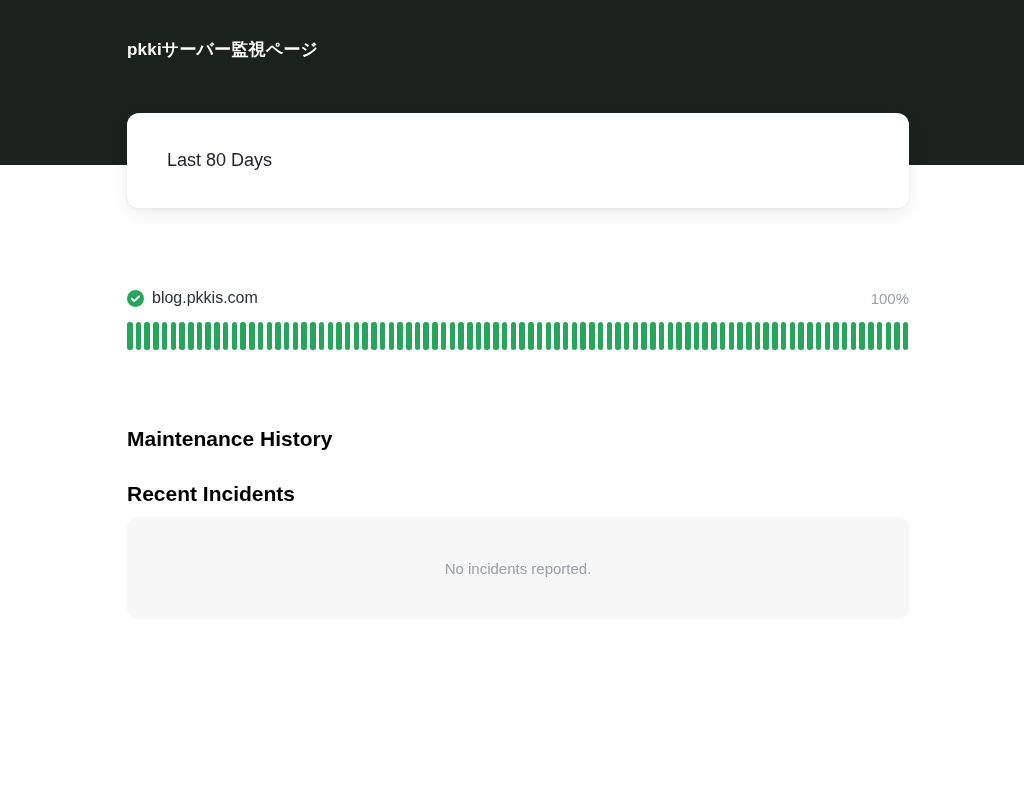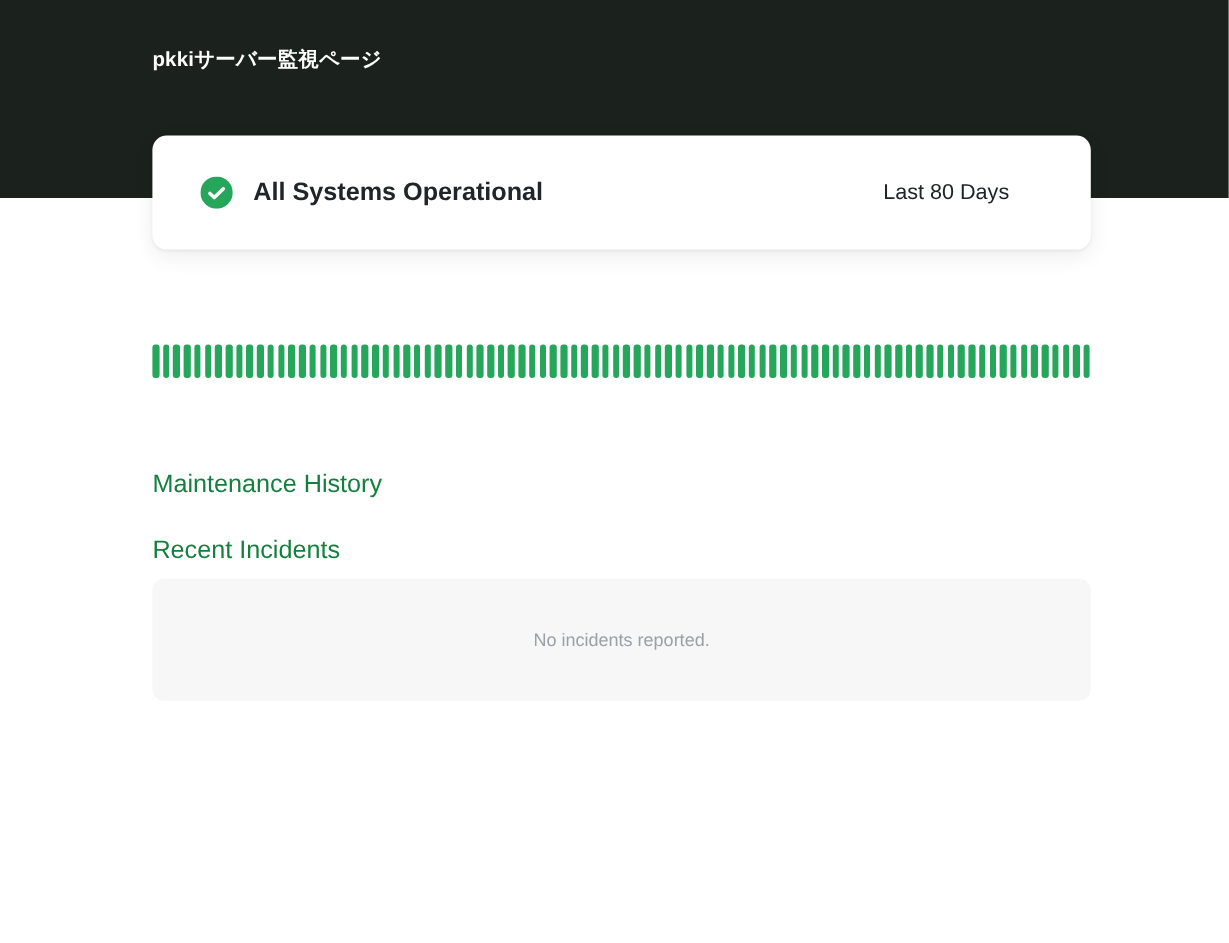--- a/index.html
+++ b/index.html
@@ -62,21 +62,21 @@
     margin-top:13px;
     height:28px;
     display:flex;
     justify-content:space-between;
   }
   .uptime-bars .bar{
     width:5.5px;height:28px;border-radius:2.5px;
     background:var(--accent_green);
   }
   .section-heading{
-    font-size:21px;font-weight:400;color:#15803d;line-height:23px;
+    font-size:21px;font-weight:700;color:#000000;line-height:23px;
   }
   .heading-maintenance{margin-top:77px;margin-bottom:27px;}
   .heading-incidents{margin-top:32px;margin-bottom:12px;}
   .empty-box{
     background:var(--box_bg);
     border-radius:10px;
     display:flex;align-items:center;justify-content:center;
   }
   .empty-box span{font-size:15px;color:var(--muted_gray);}
   .box-maintenance{height:100px;}
@@ -88,33 +88,36 @@
 
 <header class="page-header">
   <div class="container">
     <h1>pkkiサーバー監視ページ</h1>
   </div>
 </header>
 
 <main class="container">
 
   <section class="status-card">
-    <div class="status-left">
-      <span class="check-circle lg">
-        <svg viewBox="0 0 24 24" aria-hidden="true">
-          <circle cx="12" cy="12" r="12" fill="#26a65b"></circle>
-          <path d="M7 12.6l3.3 3.1L17 9.2" fill="none" stroke="#ffffff" stroke-width="2.6" stroke-linecap="round" stroke-linejoin="round"></path>
-        </svg>
-      </span>
-      <span class="status-label">All Systems Operational</span>
-    </div>
     <span class="range-label">Last 80 Days</span>
   </section>
 
   <section class="monitor">
+    <div class="monitor-top">
+      <div class="monitor-left">
+        <span class="check-circle sm">
+          <svg viewBox="0 0 24 24" aria-hidden="true">
+            <circle cx="12" cy="12" r="12" fill="#26a65b"></circle>
+            <path d="M7 12.6l3.3 3.1L17 9.2" fill="none" stroke="#ffffff" stroke-width="2.8" stroke-linecap="round" stroke-linejoin="round"></path>
+          </svg>
+        </span>
+        <span class="monitor-name">blog.pkkis.com</span>
+      </div>
+      <span class="monitor-uptime">100%</span>
+    </div>
     <div class="uptime-bars">
         <div class="bar" style="background: rgb(38, 166, 91);"></div>
         <div class="bar" style="background: rgb(38, 166, 91);"></div>
         <div class="bar" style="background: rgb(38, 166, 91);"></div>
         <div class="bar" style="background: rgb(38, 166, 91);"></div>
         <div class="bar" style="background: rgb(38, 166, 91);"></div>
         <div class="bar" style="background: rgb(38, 166, 91);"></div>
         <div class="bar" style="background: rgb(38, 166, 91);"></div>
         <div class="bar" style="background: rgb(38, 166, 91);"></div>
         <div class="bar" style="background: rgb(38, 166, 91);"></div>

